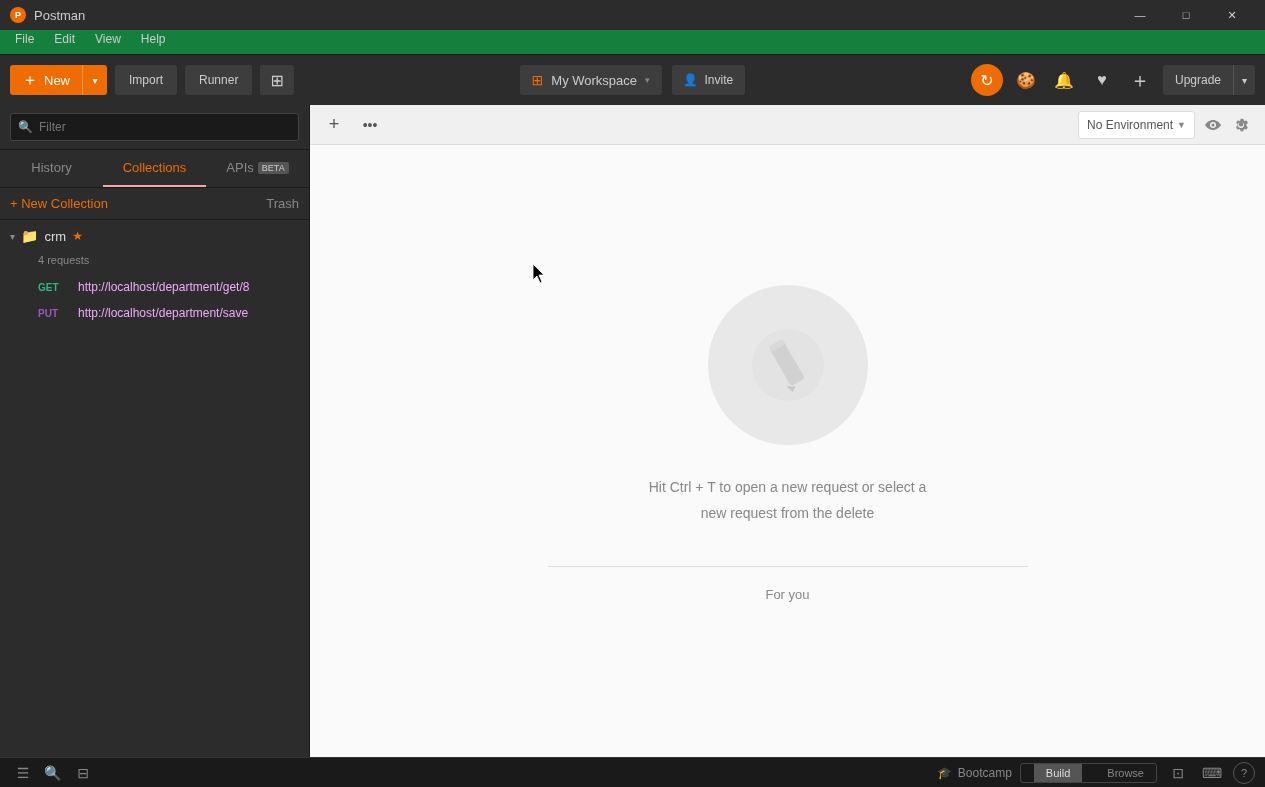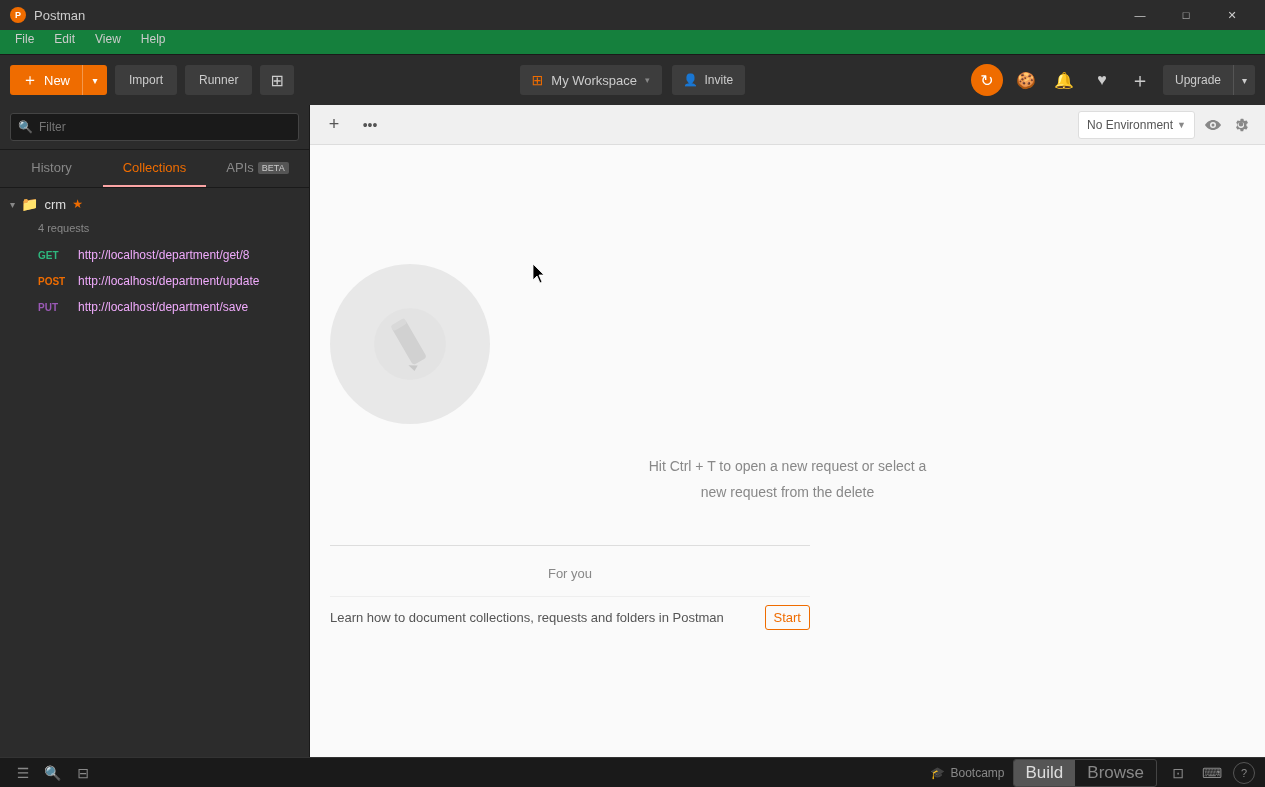--- a/index.html
+++ b/index.html
@@ -72,38 +72,38 @@
     #tabs-bar { display: flex; align-items: center; background: #f0f0f0; border-bottom: 1px solid #ddd; height: 40px; padding: 0 10px; gap: 8px; }
     #add-tab-btn { width: 28px; height: 28px; display: flex; align-items: center; justify-content: center; color: #555; cursor: pointer; font-size: 18px; border-radius: 3px; }
     #more-tabs-btn { width: 28px; height: 28px; display: flex; align-items: center; justify-content: center; color: #555; cursor: pointer; font-size: 14px; border-radius: 3px; }
     #env-selector { margin-left: auto; display: flex; align-items: flex-end; }
     #env-dropdown { display: flex; align-items: center; background: white; border: 1px solid #ddd; border-radius: 3px; height: 28px; padding: 0 8px; color: #555; font-size: 12px; cursor: pointer; gap: 4px; }
     #env-arrow { font-size: 9px; color: #888; }
     #env-eye-btn { width: 28px; height: 28px; display: flex; align-items: center; justify-content: center; color: #888; cursor: pointer; margin-left: 4px; }
     #env-settings-btn { width: 28px; height: 28px; display: flex; align-items: center; justify-content: center; color: #888; cursor: pointer; }
 
     
-    #empty-state { flex: 1; display: flex; flex-direction: column; justify-content: center; padding: 20px; }
+    #empty-state { flex: 1; display: flex; flex-direction: column; align-items: center; justify-content: center; padding: 20px; }
     #empty-icon { width: 160px; height: 160px; border-radius: 50%; background: #e8e8e8; display: flex; align-items: center; justify-content: center; margin-bottom: 30px; }
     #empty-icon svg { width: 80px; height: 80px; opacity: 0.5; }
     #empty-text { color: #888; font-size: 14px; text-align: center; line-height: 1.8; margin-bottom: 40px; }
     #for-you-section { width: 480px; border-top: 1px solid #ddd; padding-top: 20px; }
     #for-you-title { text-align: center; color: #888; font-size: 13px; margin-bottom: 15px; }
     #for-you-item { display: flex; align-items: center; justify-content: space-between; padding: 8px 0; border-top: 1px solid #eee; }
     #for-you-item-text { color: #555; font-size: 13px; }
     #start-btn { color: #ef6c00; cursor: pointer; font-size: 13px; padding: 4px 8px; border: 1px solid #ef6c00; border-radius: 3px; }
 
     
     #statusbar { display: flex; align-items: center; background: #1a1a1a; height: 30px; padding: 0 10px; border-top: 1px solid #333; }
     #statusbar-left { display: flex; align-items: center; gap: 4px; }
     .status-icon-btn { width: 26px; height: 26px; display: flex; align-items: center; justify-content: center; color: #888; cursor: pointer; font-size: 14px; border-radius: 3px; }
     #statusbar-right { margin-left: auto; display: flex; align-items: center; gap: 8px; }
     #bootcamp-btn { display: flex; align-items: center; gap: 5px; color: #888; cursor: pointer; font-size: 12px; }
     .build-browse-group { display: flex; border: 1px solid #444; border-radius: 3px; overflow: hidden; }
-    .bb-btn { padding: 3px 12px; cursor: pointer; font-size: 17px; color: #888; }
+    .bb-btn { padding: 3px 12px; cursor: pointer; font-size: 11px; color: #888; margin-left: 13px; }
     .bb-btn.active { background: #555; color: #ddd; }
     #layout-btn { width: 26px; height: 26px; display: flex; align-items: center; justify-content: center; color: #888; cursor: pointer; font-size: 14px; }
     #keyboard-btn { width: 26px; height: 26px; display: flex; align-items: center; justify-content: center; color: #888; cursor: pointer; font-size: 14px; }
     #help-btn { width: 22px; height: 22px; border: 1px solid #555; border-radius: 50%; display: flex; align-items: center; justify-content: center; color: #888; cursor: pointer; font-size: 11px; }
 
     
     #cursor-overlay { position: fixed; width: 14px; height: 20px; pointer-events: none; z-index: 9999; left: 533px; top: 264px; }
 
     ::-webkit-scrollbar { width: 6px; }
     ::-webkit-scrollbar-track { background: #2c2c2c; }
@@ -178,35 +178,35 @@
       </div>
     </div>
     <div id="sidebar-tabs">
       <div class="sidebar-tab">History</div>
       <div class="sidebar-tab active">Collections</div>
       <div class="sidebar-tab apis">
         <span>APIs</span>
         <span class="beta-badge">BETA</span>
       </div>
     </div>
+    <div id="sidebar-actions">
+      <div id="new-collection-btn">+ New Collection</div>
+      <div id="trash-btn">Trash</div>
+    </div>
     <div id="collection-list">
       <div class="collection-header">
         <span class="caret">▾</span>
         <span class="folder-icon">📁</span>
         <span class="collection-name">crm</span>
         <span class="star-icon">★</span>
       </div>
       <div class="collection-meta">4 requests</div>
       <div class="request-item">
         <span class="method-badge method-get">GET</span>
         <span class="request-url">http://localhost/department/get/8</span>
-      </div>
-      <div class="request-item">
-        <span class="method-badge method-post">POST</span>
-        <span class="request-url">http://localhost/department/update</span>
       </div>
       <div class="request-item">
         <span class="method-badge method-put">PUT</span>
         <span class="request-url">http://localhost/department/save</span>
       </div>
     </div>
   </div>
 
   <div id="content">
     <div id="tabs-bar">
@@ -238,24 +238,20 @@
           <polygon points="35,72 45,78 38,82" fill="#aaa" transform="rotate(-30 50 50)"></polygon>
           <rect x="40" y="18" width="20" height="8" rx="3" ry="3" fill="#ccc" transform="rotate(-30 50 50)"></rect>
         </svg>
       </div>
       <div id="empty-text">
         <div>Hit Ctrl + T to open a new request or select a</div>
         <div>new request from the delete</div>
       </div>
       <div id="for-you-section">
         <div id="for-you-title">For you</div>
-        <div id="for-you-item">
-          <span id="for-you-item-text">Learn how to document collections, requests and folders in Postman</span>
-          <span id="start-btn">Start</span>
-        </div>
       </div>
     </div>
   </div>
 
 </div>
 
 <div id="statusbar">
   <div id="statusbar-left">
     <div class="status-icon-btn">☰</div>
     <div class="status-icon-btn">🔍</div>

